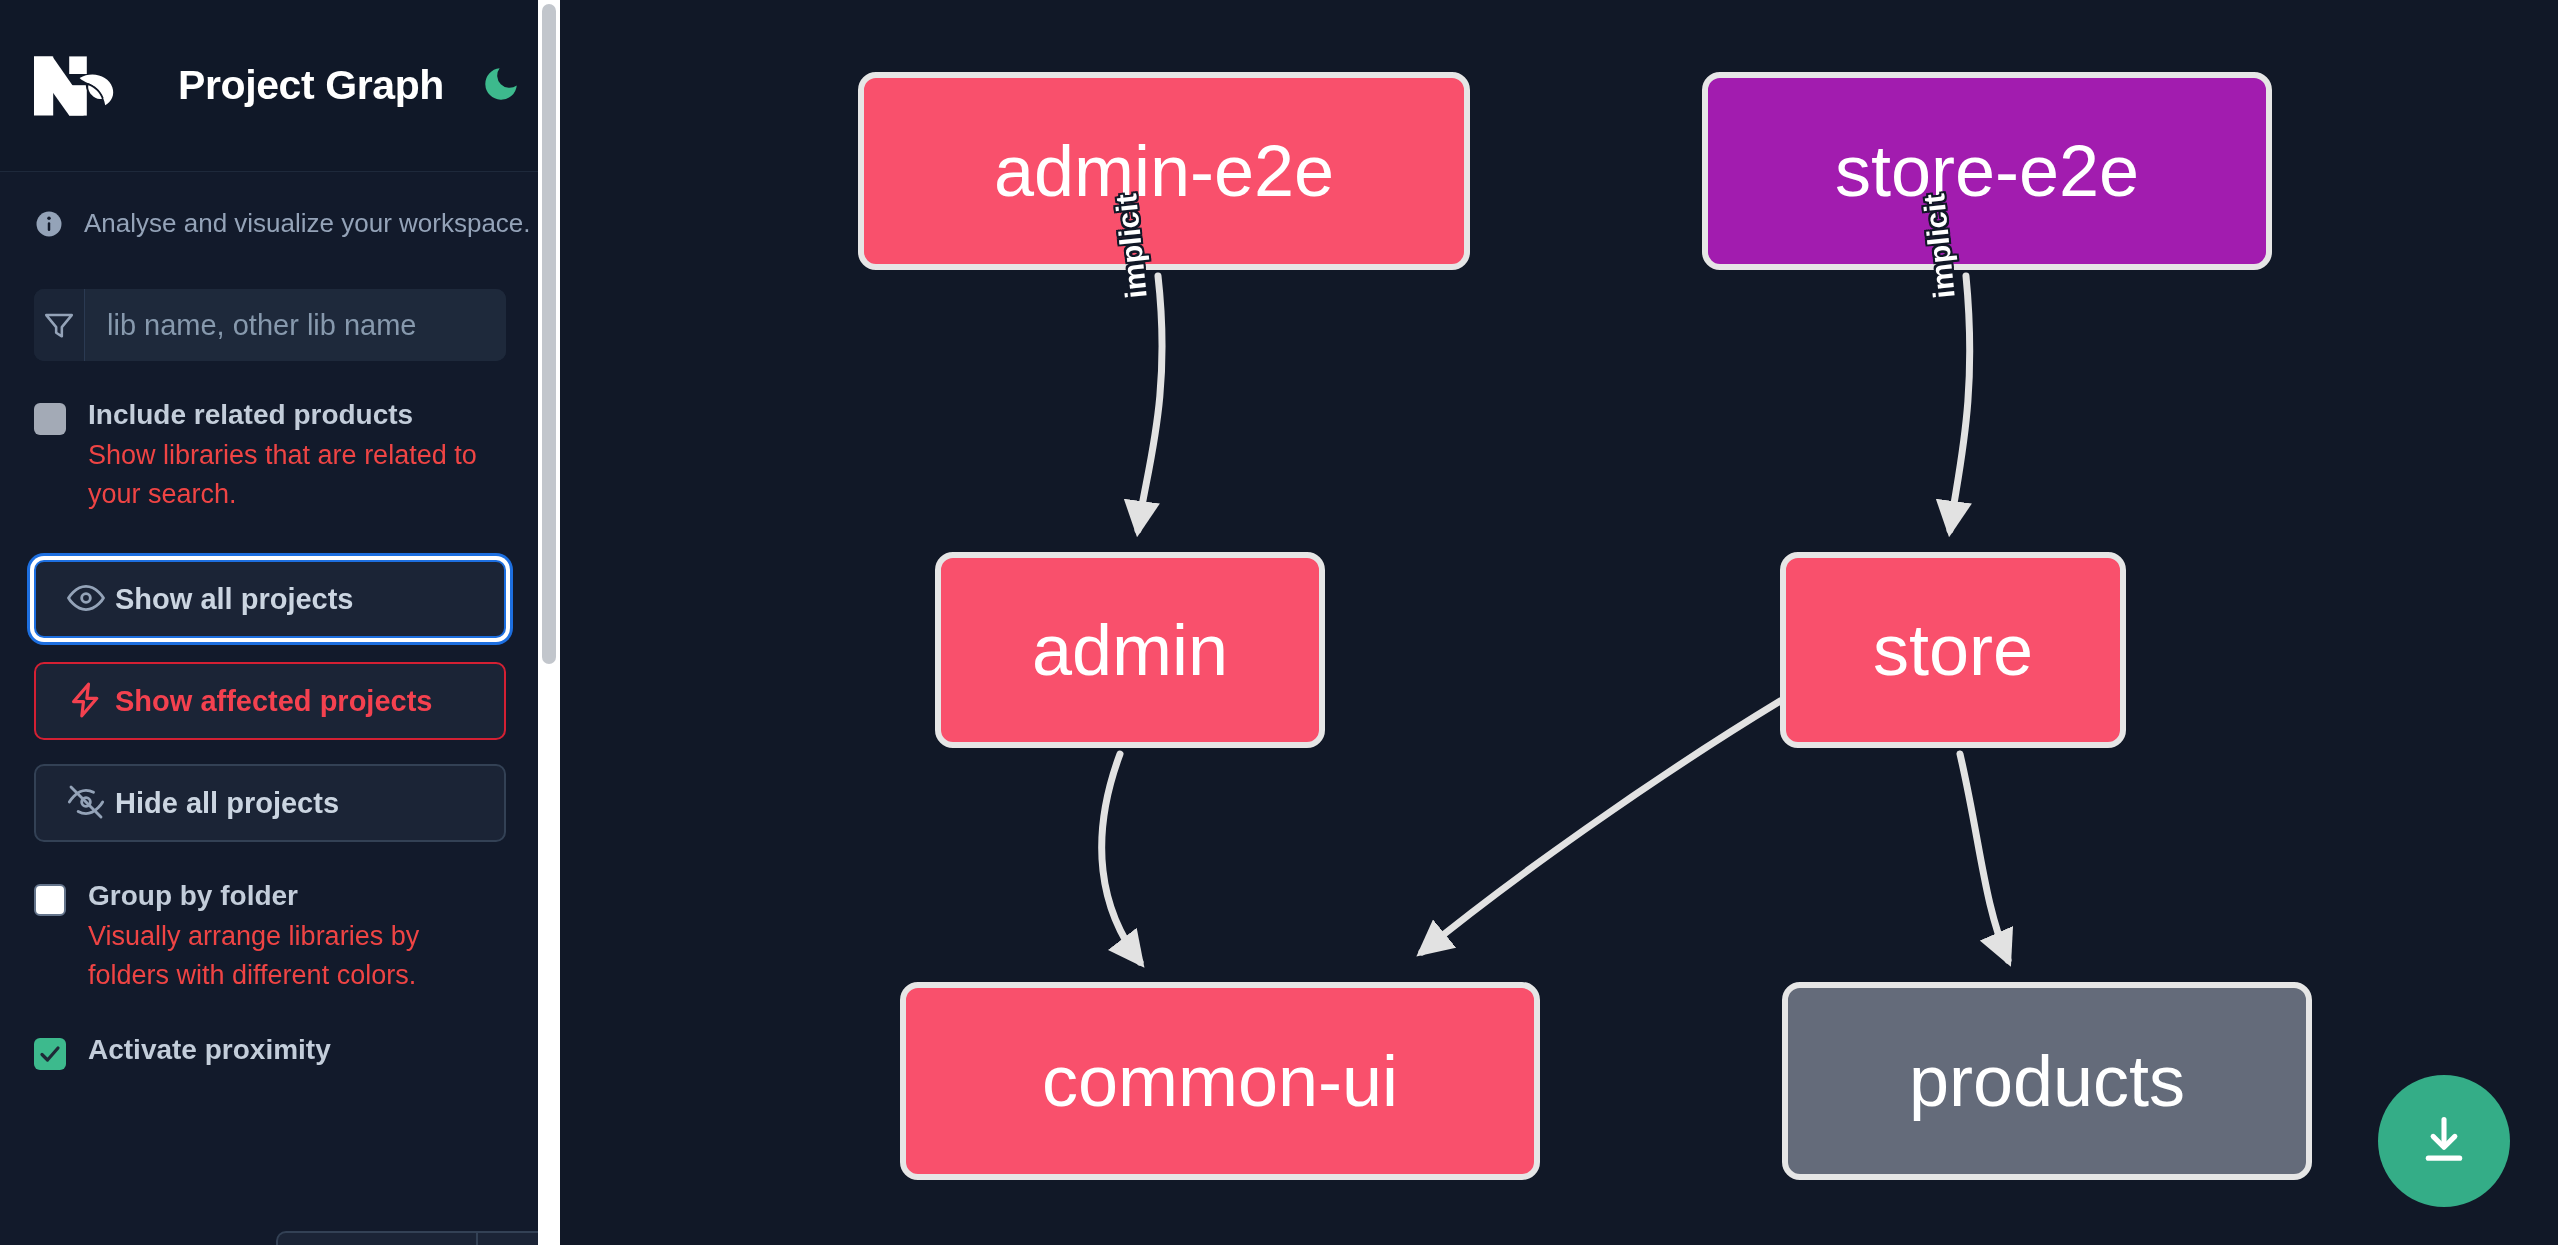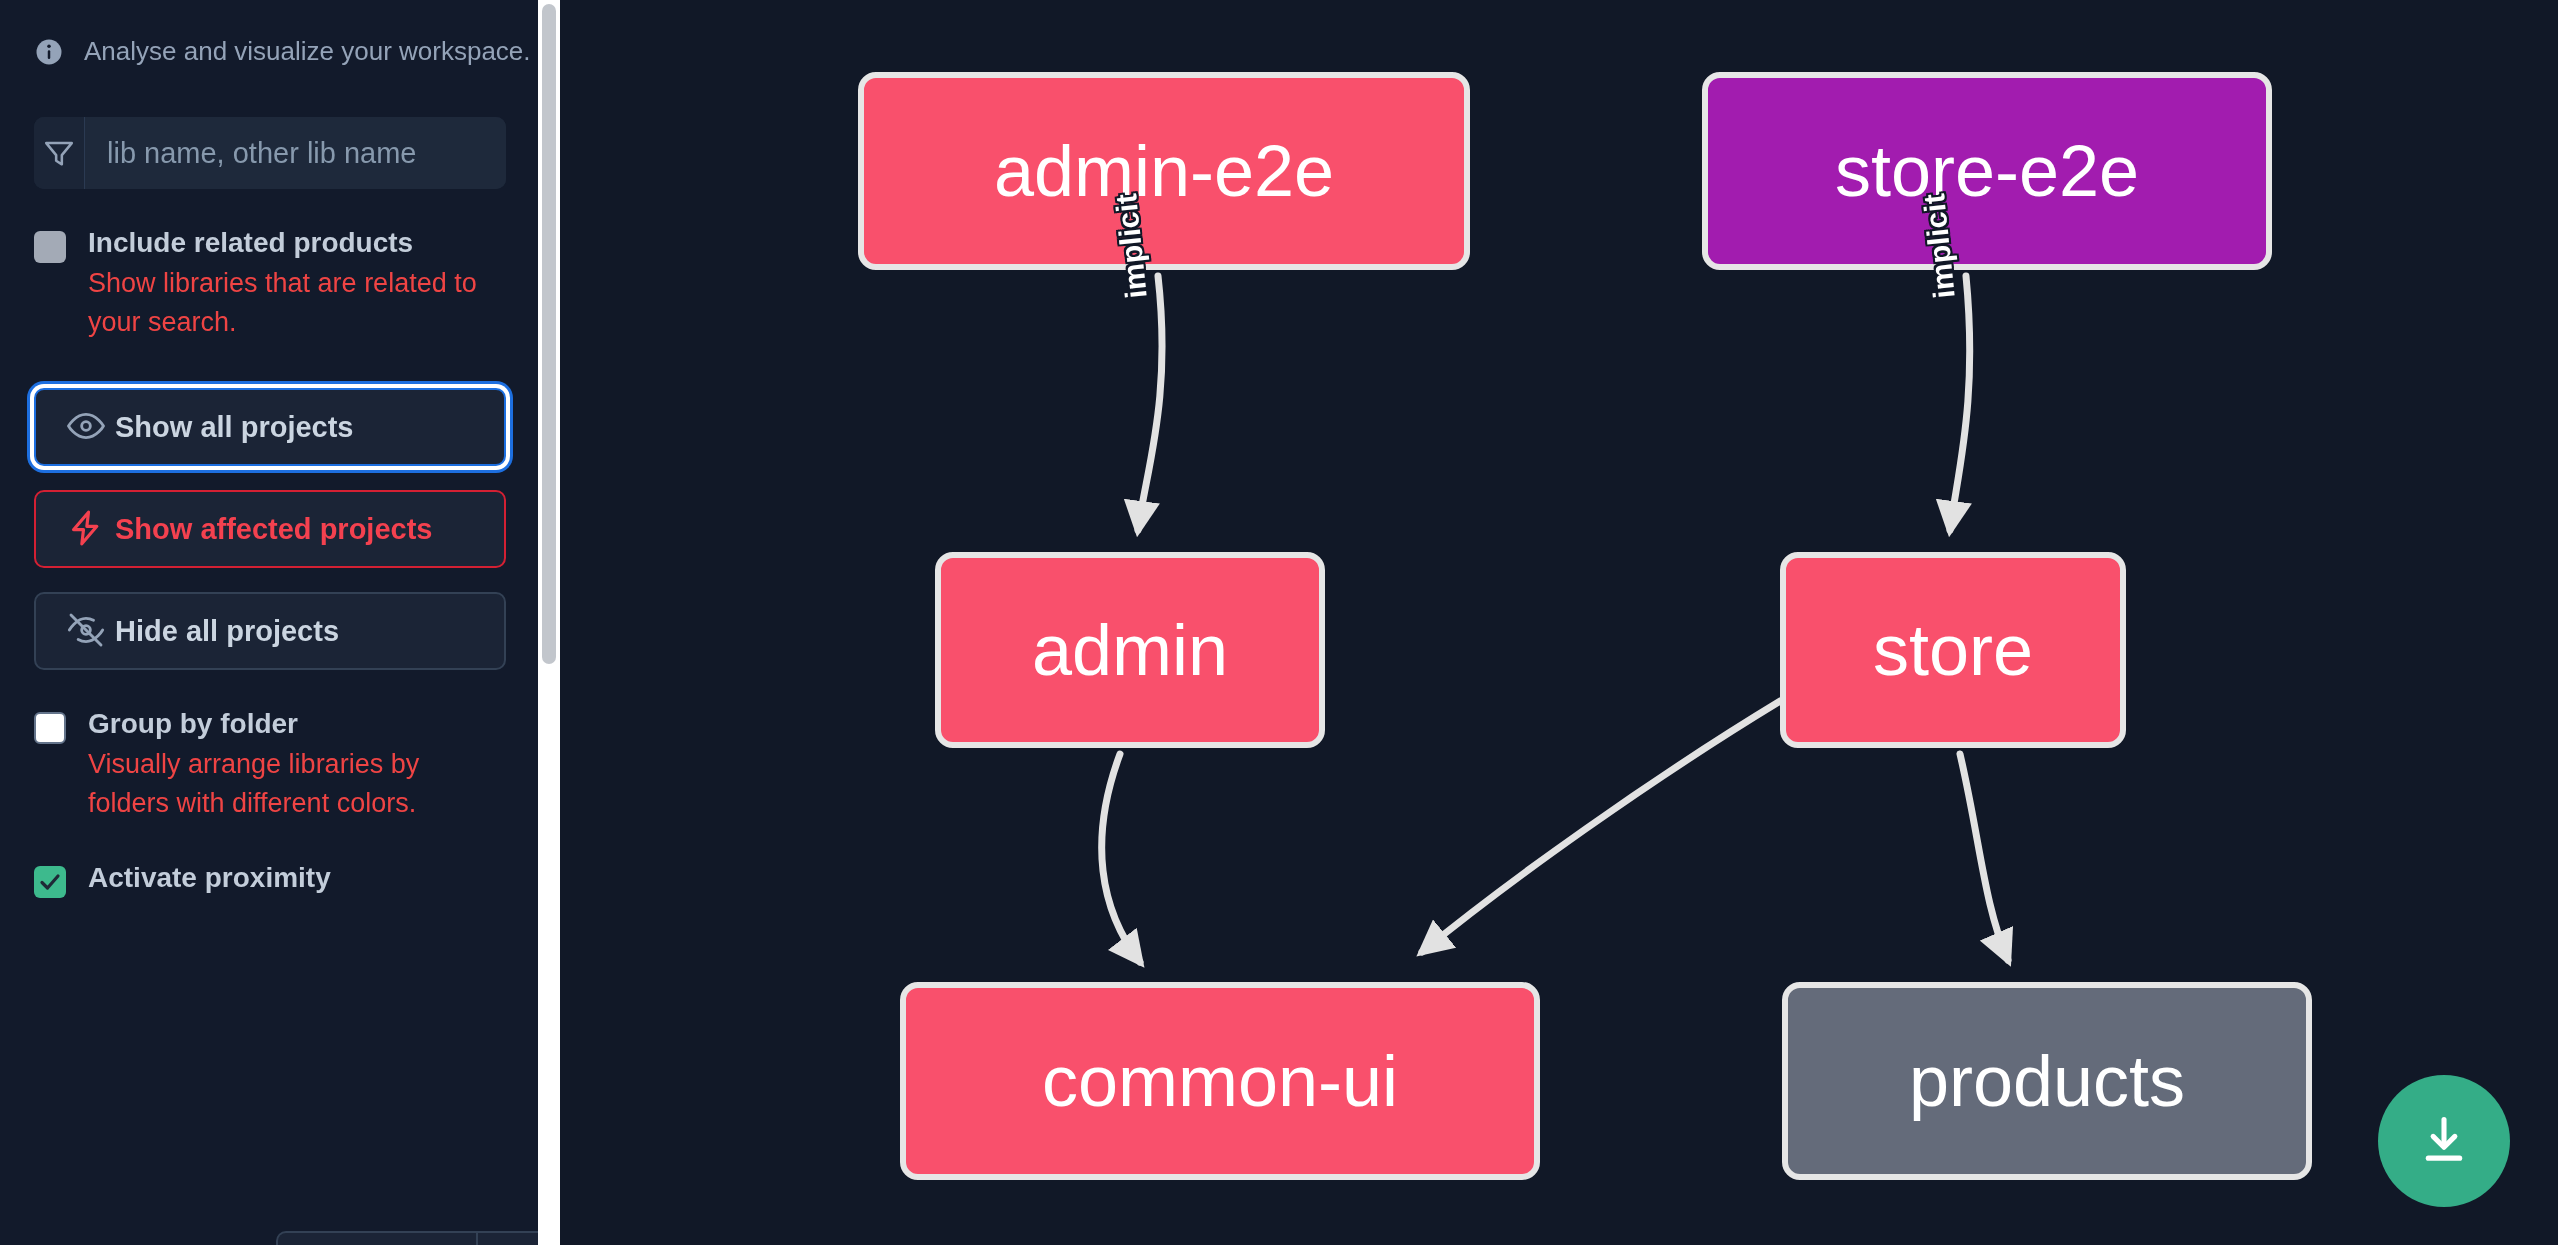--- a/index.html
+++ b/index.html
@@ -278,20 +278,41 @@
   }
 </style>
 </head>
 <body>
 
 <div id="app">
 
   <aside id="sidebar">
     <div id="sidebar-inner">
 
+      <div class="sb-header">
+        <span class="nx-logo">
+          <svg viewBox="0 0 120 74" width="96" height="62" xmlns="http://www.w3.org/2000/svg">
+            <path fill="#ffffff" d="M0 0h24v74H0z"></path>
+            <path fill="#ffffff" d="M0 0h23L62 56v18H44L0 12z"></path>
+            <path fill="#ffffff" d="M44 0h22v22H44z"></path>
+            <path fill="#ffffff" d="M44 36h22v38H44z"></path>
+            <path fill="#ffffff" d="M57 27c16-9 36-3 41 12 3 9-1 18-9 22-2-12-9-22-20-27-5-2-9-4-12-7z"></path>
+            <path fill="#111827" d="M65 33c10 2 18 9 22 19-6 2-13 0-18-5-3-4-5-9-4-14z"></path>
+            <path fill="#ffffff" d="M68 36c8 3 14 9 17 17-5 1-10-1-13-5-3-3-5-8-4-12z"></path>
+          </svg>
+        </span>
+        <span class="sb-title">Project Graph</span>
+        <button class="moon-btn">
+          <span>
+            <svg width="42" height="42" viewBox="0 0 24 24" fill="none" xmlns="http://www.w3.org/2000/svg">
+              <path d="M21 12.79A9 9 0 1 1 11.21 3 7 7 0 0 0 21 12.79z" fill="#3dba8d"></path>
+            </svg>
+          </span>
+        </button>
+      </div>
 
       <div class="sb-info">
         <span class="info-icon">
           <svg width="30" height="30" viewBox="0 0 24 24" xmlns="http://www.w3.org/2000/svg">
             <circle cx="12" cy="12" r="10" fill="#94a3b8"></circle>
             <rect x="11" y="10.5" width="2" height="7" rx="1" fill="#121a2b"></rect>
             <circle cx="12" cy="7.4" r="1.4" fill="#121a2b"></circle>
           </svg>
         </span>
         <span class="sb-info-text">Analyse and visualize your workspace.</span>

